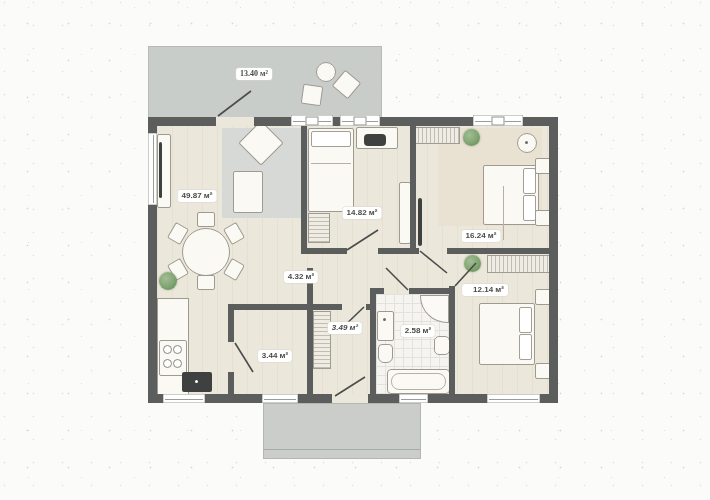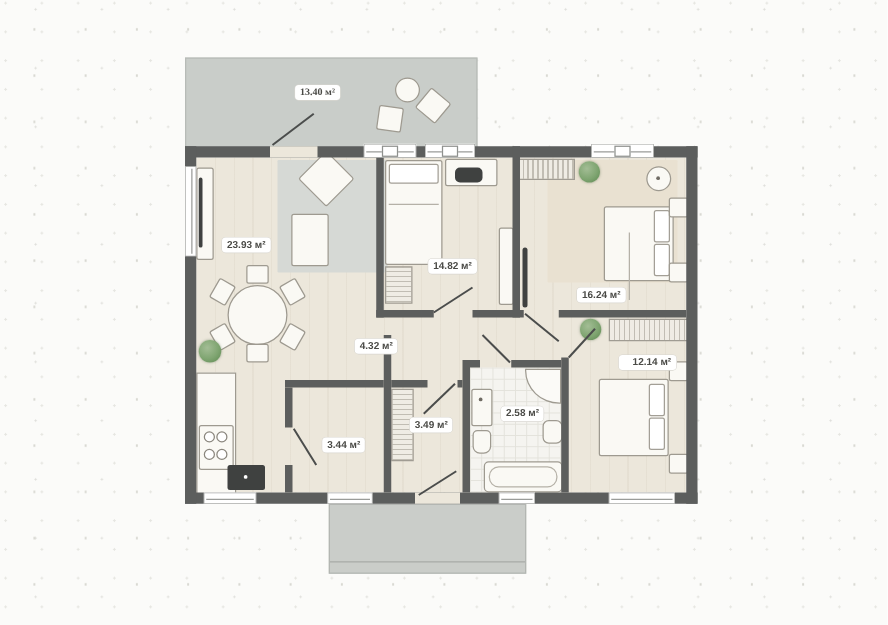--- a/index.html
+++ b/index.html
@@ -194,22 +194,22 @@
     <line x1="347" y1="250" x2="378" y2="230" stroke="#4b4d4c" stroke-width="1.6"></line>
     <line x1="420" y1="251" x2="447" y2="273" stroke="#4b4d4c" stroke-width="1.6"></line>
     <line x1="455" y1="286" x2="476" y2="263" stroke="#4b4d4c" stroke-width="1.6"></line>
     <line x1="408" y1="290" x2="386" y2="268" stroke="#4b4d4c" stroke-width="1.6"></line>
     <line x1="364" y1="307" x2="339" y2="331" stroke="#4b4d4c" stroke-width="1.6"></line>
     <line x1="235" y1="343" x2="253" y2="372" stroke="#4b4d4c" stroke-width="1.6"></line>
     <line x1="335" y1="396" x2="365" y2="377" stroke="#4b4d4c" stroke-width="1.6"></line>
   </svg>
 
   <div class="label" style="left:254px;top:74px;font-family:Liberation Serif, serif;">13.40 м²</div>
-  <div class="label" style="left:197px;top:196px;">23.93 м²</div>
+  <div class="label" style="left:197px;top:196px;">49.87 м²</div>
   <div class="label" style="left:362px;top:213px;">14.82 м²</div>
   <div class="label" style="left:481px;top:236px;">16.24 м²</div>
   <div class="label" style="left:301px;top:277px;">4.32 м²</div>
-  <div class="label" style="left:518px;top:290px;padding-left:11px;">12.14 м²</div>
+  <div class="label" style="left:485px;top:290px;padding-left:11px;">12.14 м²</div>
   <div class="label" style="left:418px;top:331px;">2.58 м²</div>
   <div class="label" style="left:275px;top:356px;">3.44 м²</div>
-  <div class="label" style="left:345px;top:340px;">3.49 м²</div>
+  <div class="label" style="left:345px;top:328px;font-style:italic;">3.49 м²</div>
 
 </div>
 
 </body></html>

